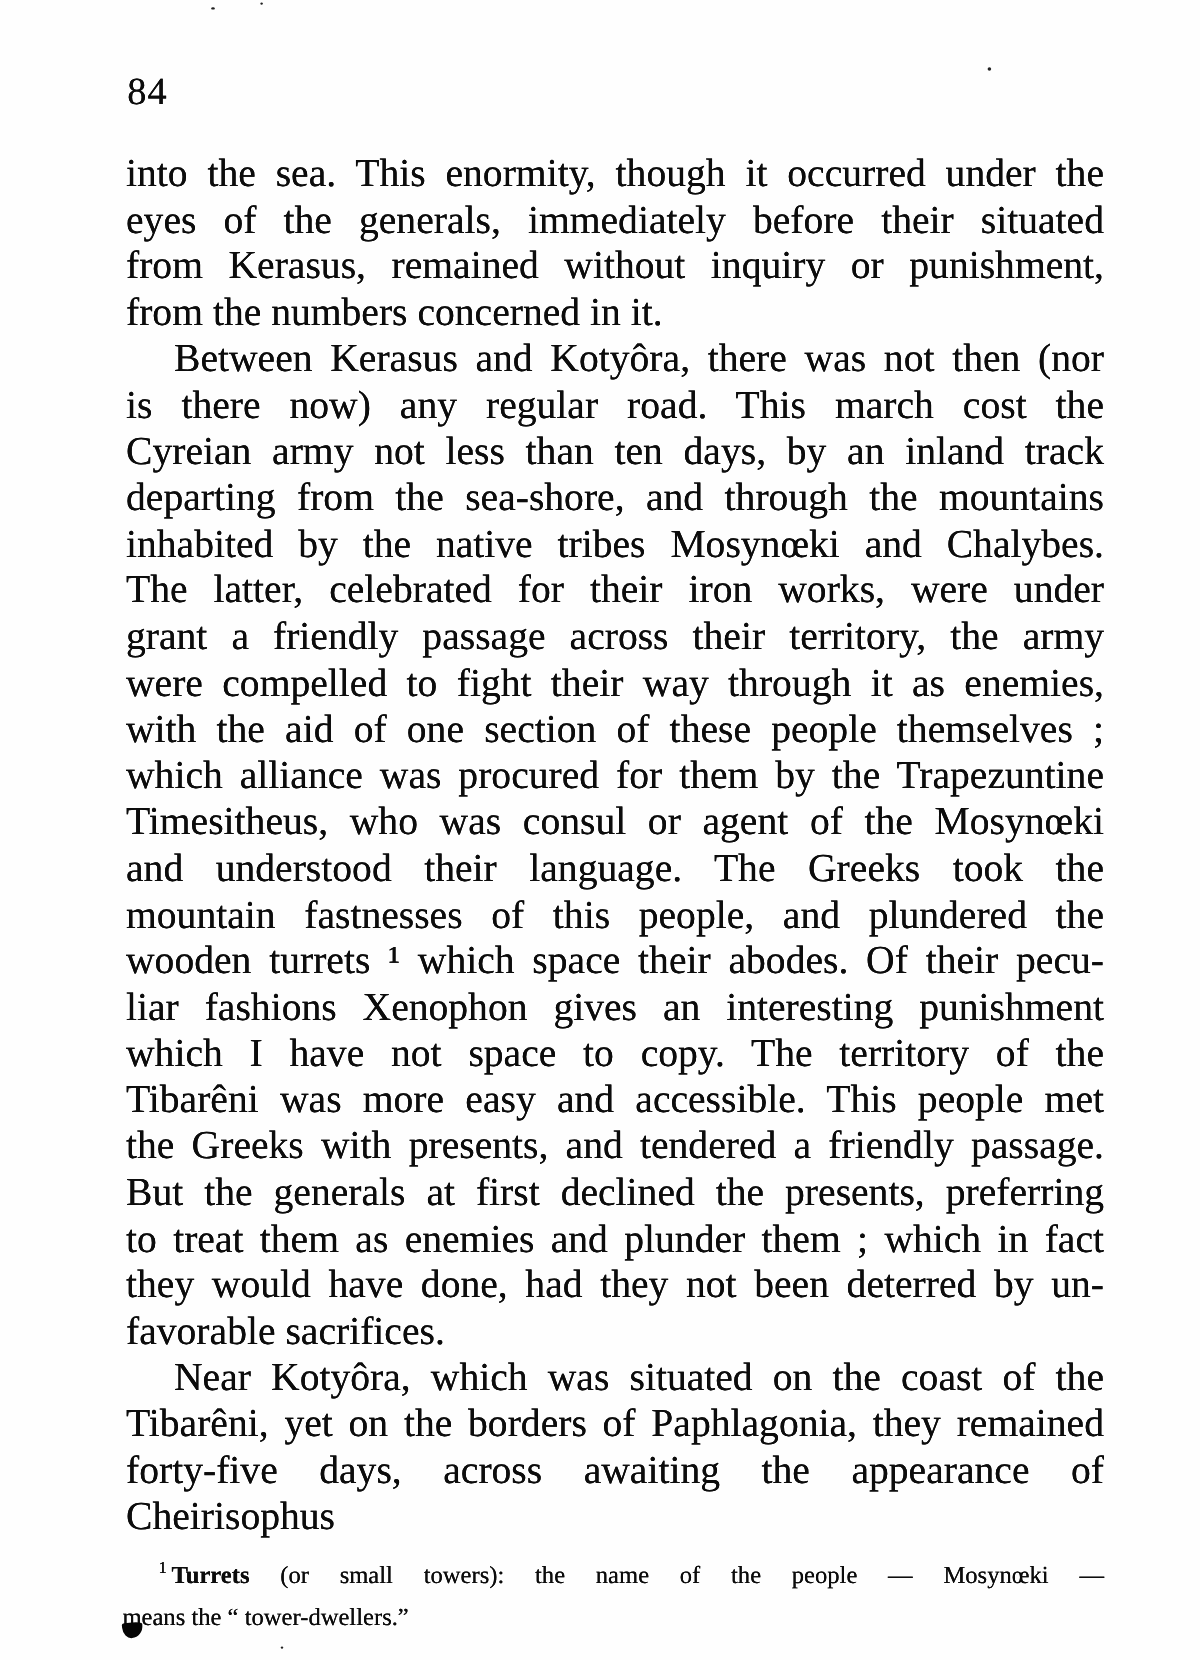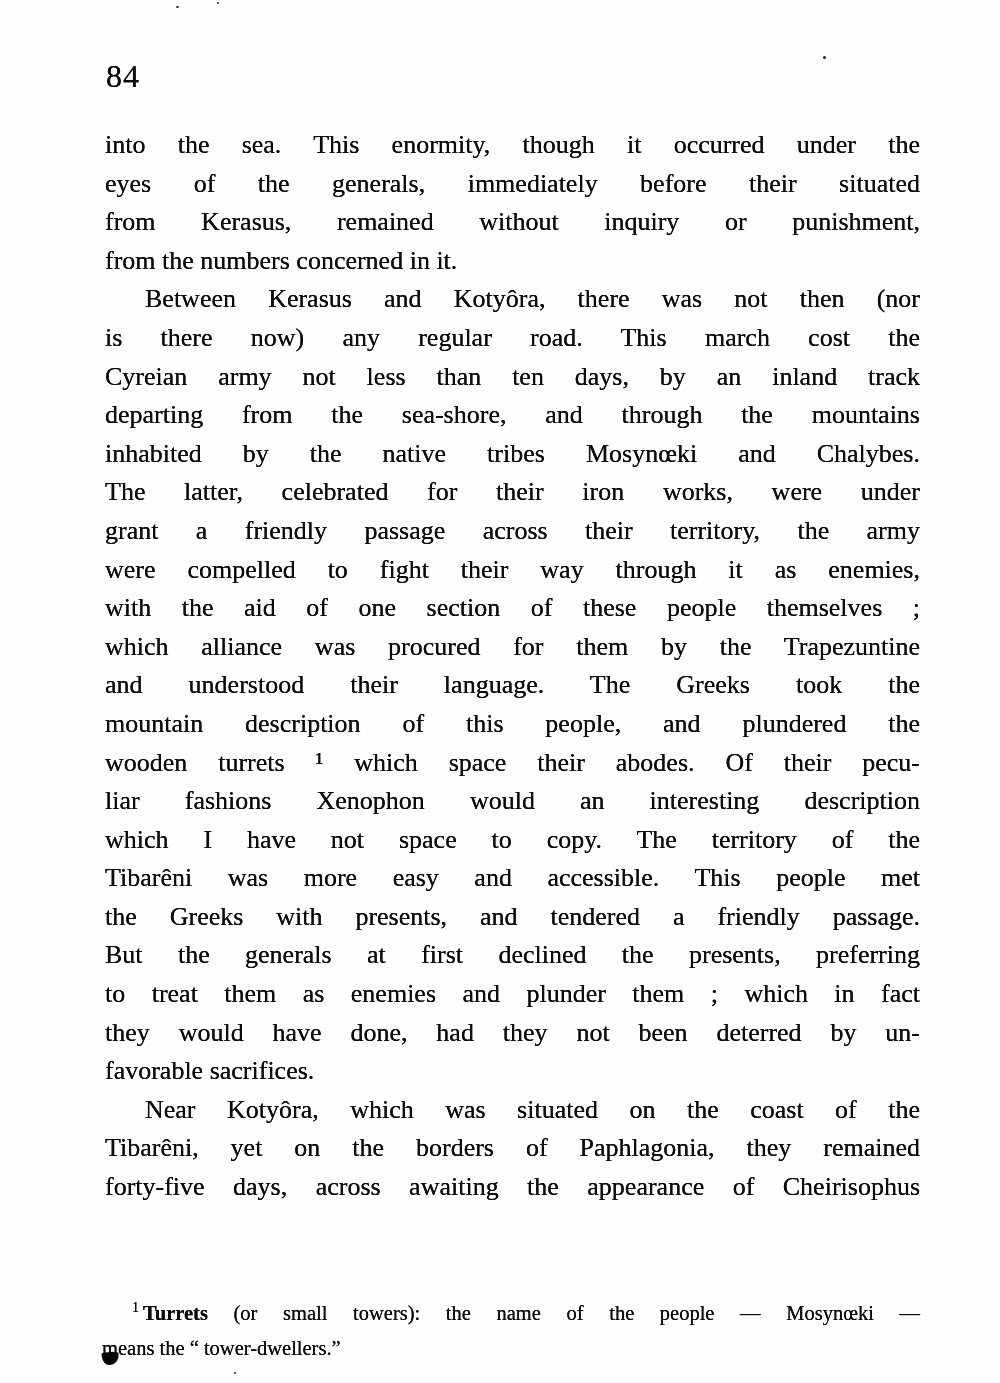--- a/index.html
+++ b/index.html
@@ -24,21 +24,21 @@
   .running-header {
     position: absolute; left: 105px; top: 62px; width: 815px;
     text-align: center;
     font-style: italic; font-size: 28px;
     letter-spacing: 4px; word-spacing: 14px;
     text-shadow: 0 0 0.5px #000;
   }
   
   .body-text {
     position: absolute; left: 105px; top: 126px; width: 815px;
-    font-size: 26px; line-height: 38.6px;
+    font-size: 33px; line-height: 38.6px;
     text-shadow: 0 0 0.55px #000;
   }
   .para { margin: 0; }
   .line {
     text-align: justify;
     text-align-last: justify;
     height: 38.6px; overflow: visible;
   }
   .line.no-justify { text-align-last: left; }
   .line.indent-line { text-indent: 40px; }
@@ -89,24 +89,25 @@
         <div class="line indent-line">Between Kerasus and Kotyôra, there was not then (nor</div>
         <div class="line">is there now) any regular road.  This march cost the</div>
         <div class="line">Cyreian army not less than ten days, by an inland track</div>
         <div class="line">departing from the sea-shore, and through the mountains</div>
         <div class="line">inhabited by the native tribes Mosynœki and Chalybes.</div>
         <div class="line">The latter, celebrated for their iron works, were under</div>
         <div class="line">grant a friendly passage across their territory, the army</div>
         <div class="line">were compelled to fight their way through it as enemies,</div>
         <div class="line">with the aid of one section of these people themselves ;</div>
         <div class="line">which alliance was procured for them by the Trapezuntine</div>
+        <div class="line">Timesitheus, who was consul or agent of the Mosynœki</div>
         <div class="line">and understood their language.  The Greeks took the</div>
-        <div class="line">mountain description of this people, and plundered the</div>
+        <div class="line">mountain fastnesses of this people, and plundered the</div>
         <div class="line">wooden turrets ¹ which space their abodes.  Of their pecu-</div>
-        <div class="line">liar fashions Xenophon would an interesting description</div>
+        <div class="line">liar fashions Xenophon gives an interesting punishment</div>
         <div class="line">which I have not space to copy.  The territory of the</div>
         <div class="line">Tibarêni was more easy and accessible.  This people met</div>
         <div class="line">the Greeks with presents, and tendered a friendly passage.</div>
         <div class="line">But the generals at first declined the presents, preferring</div>
         <div class="line">to treat them as enemies and plunder them ; which in fact</div>
         <div class="line">they would have done, had they not been deterred by un-</div>
         <div class="line no-justify">favorable sacrifices.</div>
       </div>
       <div class="para">
         <div class="line indent-line">Near Kotyôra, which was situated on the coast of the</div>

